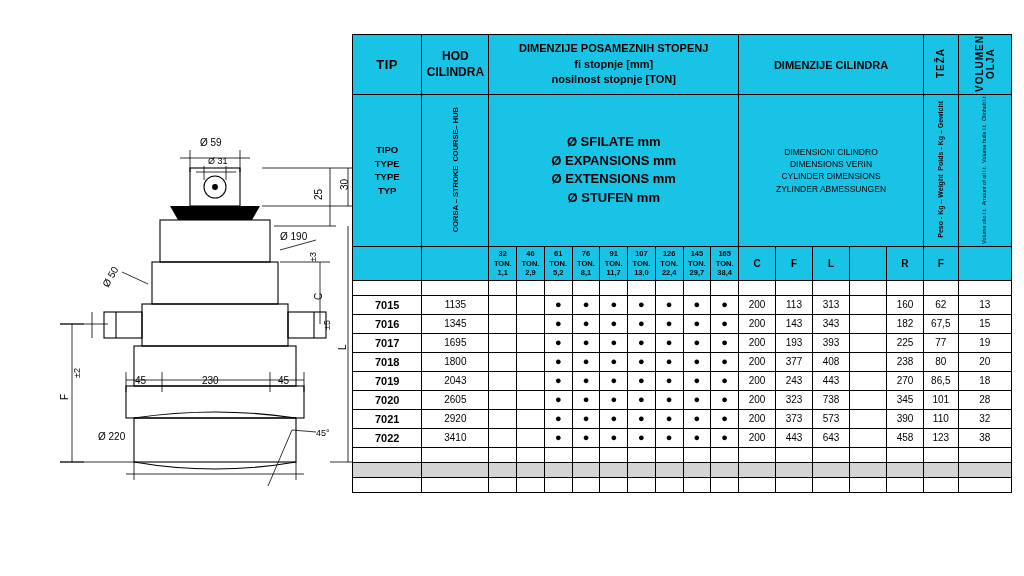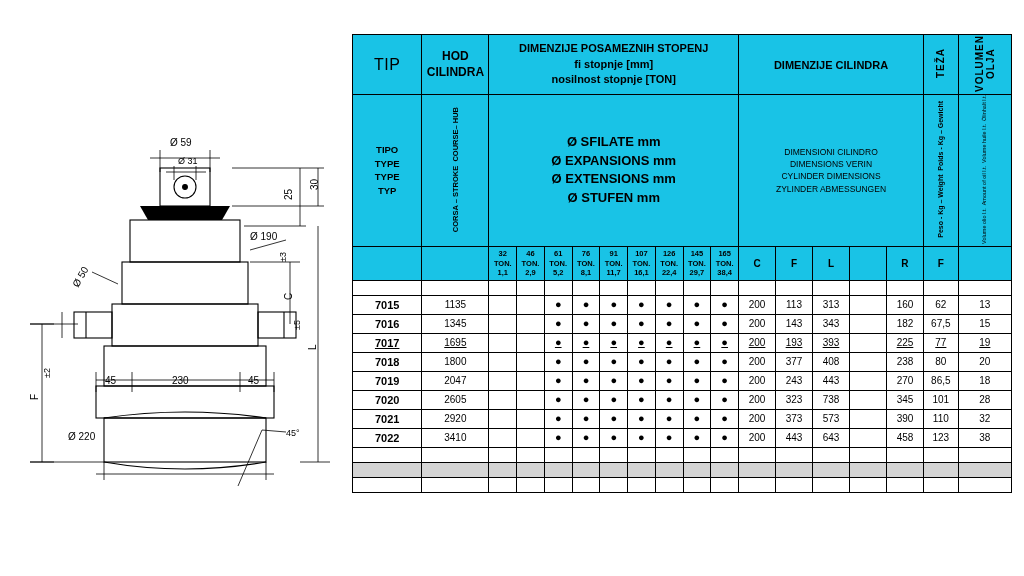--- a/index.html
+++ b/index.html
@@ -5,21 +5,21 @@
   html,body{margin:0;padding:0;}
   body{
     width:1024px;height:576px;
     background:#ffffff;
     font-family:"Liberation Sans", sans-serif;
     position:relative;
     overflow:hidden;
   }
   
   #drawing{
-    position:absolute;left:0;top:0;width:352px;height:472px;
+    position:absolute;left:0;top:0;width:352px;height:472px;padding-left:30px;
   }
   #drawing svg{display:block;}
 
   
   #table-wrap{
     position:absolute;left:352px;top:34px;
     width:660px;
   }
   table.spec{
     border-collapse:collapse;
@@ -30,21 +30,21 @@
   }
   table.spec td,table.spec th{
     border:1px solid #000;
     padding:0;
     text-align:center;
     vertical-align:middle;
     background:#ffffff;
   }
   .cy{background:#19c3e6 !important;}
   .gy{background:#d4d4d4 !important;}
-  .hdr-tip{font-weight:normal;font-size:16px;letter-spacing:.5px;}
+  .hdr-tip{font-weight:bold;font-size:13px;letter-spacing:.5px;}
   .hdr-hod{font-weight:bold;font-size:12px;line-height:1.3;}
   .hdr-dim1{font-weight:bold;font-size:11px;line-height:1.45;}
   .hdr-dim2{font-weight:bold;font-size:11px;}
   .vert{
     writing-mode:vertical-rl;
     transform:rotate(180deg);
     white-space:nowrap;
     display:inline-block;
   }
   .hdr-tez{font-weight:bold;font-size:10px;letter-spacing:1px;}
@@ -265,21 +265,21 @@
       <div>8,1</div>
     </td>
     <td class="cy tonhdr">
       <div>91</div>
       <div>TON.</div>
       <div>11,7</div>
     </td>
     <td class="cy tonhdr">
       <div>107</div>
       <div>TON.</div>
-      <div>16,1</div>
+      <div>13,0</div>
     </td>
     <td class="cy tonhdr">
       <div>126</div>
       <div>TON.</div>
       <div>22,4</div>
     </td>
     <td class="cy tonhdr">
       <div>145</div>
       <div>TON.</div>
       <div>29,7</div>
@@ -356,21 +356,21 @@
           <td class="dot">●</td>
           <td class="dot">●</td>
           <td class="rowval">200</td>
           <td class="rowval">143</td>
           <td class="rowval">343</td>
           <td class="rowval"></td>
           <td class="rowval">182</td>
           <td class="rowval">67,5</td>
           <td class="rowval">15</td>
         </tr>
-        <tr style="height: 19px; text-decoration: underline;">
+        <tr style="height: 19px;">
           <td class="rowtype">7017</td>
           <td class="rowval">1695</td>
           <td class="dot"></td>
           <td class="dot"></td>
           <td class="dot">●</td>
           <td class="dot">●</td>
           <td class="dot">●</td>
           <td class="dot">●</td>
           <td class="dot">●</td>
           <td class="dot">●</td>
@@ -398,21 +398,21 @@
           <td class="rowval">200</td>
           <td class="rowval">377</td>
           <td class="rowval">408</td>
           <td class="rowval"></td>
           <td class="rowval">238</td>
           <td class="rowval">80</td>
           <td class="rowval">20</td>
         </tr>
         <tr style="height: 19px;">
           <td class="rowtype">7019</td>
-          <td class="rowval">2047</td>
+          <td class="rowval">2043</td>
           <td class="dot"></td>
           <td class="dot"></td>
           <td class="dot">●</td>
           <td class="dot">●</td>
           <td class="dot">●</td>
           <td class="dot">●</td>
           <td class="dot">●</td>
           <td class="dot">●</td>
           <td class="dot">●</td>
           <td class="rowval">200</td>

